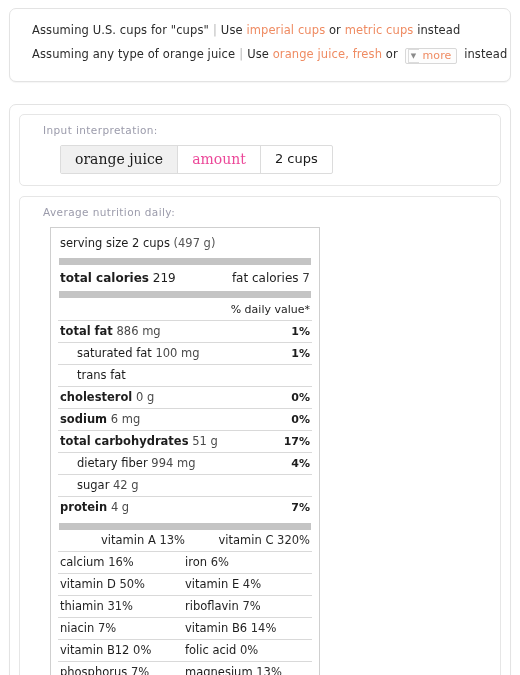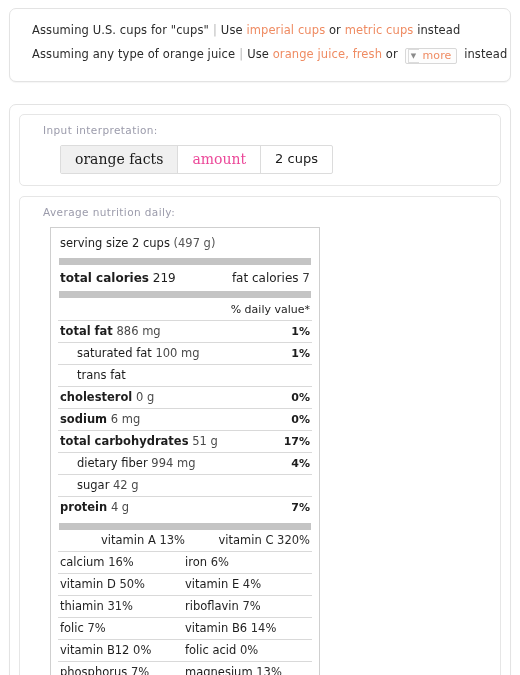--- a/index.html
+++ b/index.html
@@ -223,21 +223,21 @@
       <span>instead</span>
     </div>
 
   </div>
 
   <div class="panel results">
 
     <div class="pod">
       <div class="pod-title">Input interpretation:</div>
       <div class="interp">
-        <div class="interp-cell shaded">orange facts</div>
+        <div class="interp-cell shaded">orange juice</div>
         <div class="interp-cell muted">amount</div>
         <div class="interp-cell plain">2 cups</div>
       </div>
     </div>
 
     <div class="pod last">
       <div class="pod-title">Average nutrition daily:</div>
 
       <div class="nutri-wrap">
         <div class="nutri">
@@ -326,21 +326,21 @@
             <span class="vit-cell"><span>vitamin D</span> <span class="pct">50%</span></span>
             <span class="vit-cell"><span>vitamin E</span> <span class="pct">4%</span></span>
           </div>
 
           <div class="vit-row">
             <span class="vit-cell"><span>thiamin</span> <span class="pct">31%</span></span>
             <span class="vit-cell"><span>riboflavin</span> <span class="pct">7%</span></span>
           </div>
 
           <div class="vit-row">
-            <span class="vit-cell"><span>folic</span> <span class="pct">7%</span></span>
+            <span class="vit-cell"><span>niacin</span> <span class="pct">7%</span></span>
             <span class="vit-cell"><span>vitamin B6</span> <span class="pct">14%</span></span>
           </div>
 
           <div class="vit-row">
             <span class="vit-cell"><span>vitamin B12</span> <span class="pct">0%</span></span>
             <span class="vit-cell"><span>folic acid</span> <span class="pct">0%</span></span>
           </div>
 
           <div class="vit-row">
             <span class="vit-cell"><span>phosphorus</span> <span class="pct">7%</span></span>

